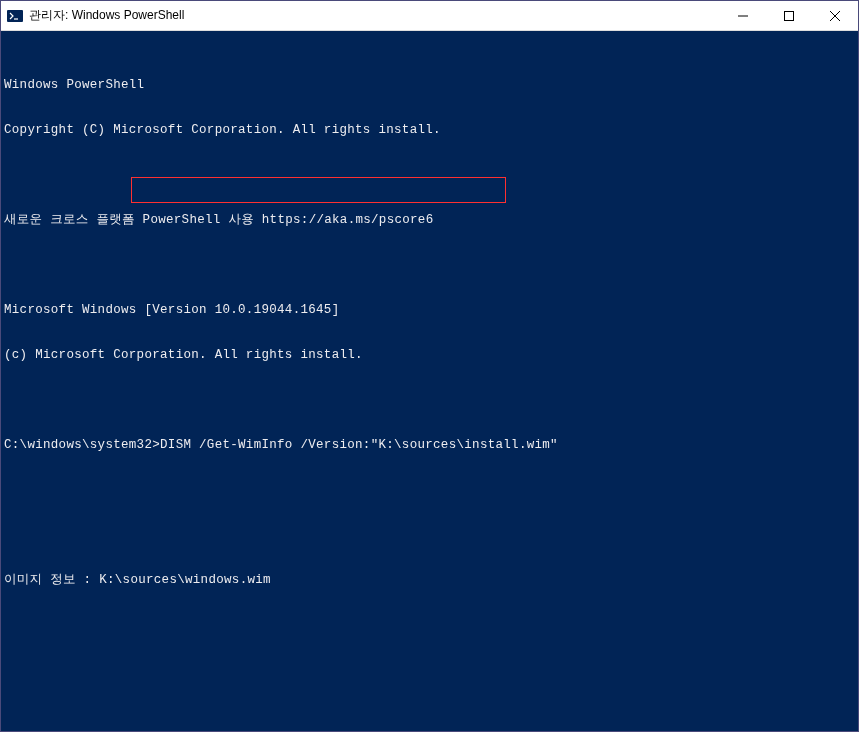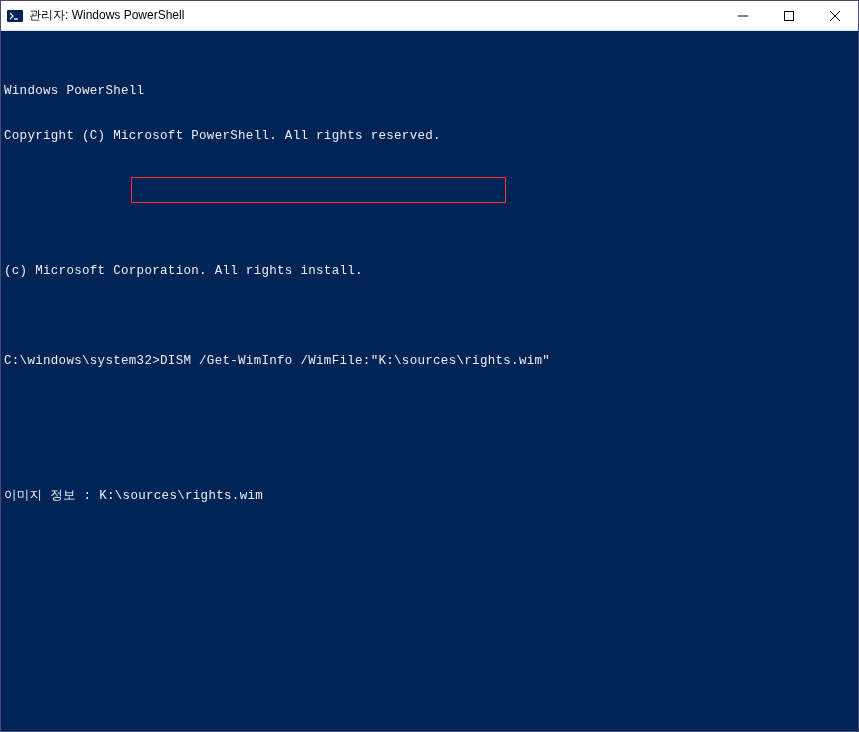--- a/index.html
+++ b/index.html
@@ -3,21 +3,21 @@
 <meta charset="utf-8">
 <style>
   * { margin: 0; padding: 0; box-sizing: border-box; }
   body { font-family: "Segoe UI", sans-serif; background: #f0f0f0; width: 859px; height: 732px; overflow: hidden; }
   .window { width: 859px; height: 732px; background: #b91c1c; border: 1px solid #4a4a7a; display: flex; flex-direction: column; }
   .titlebar { height: 30px; background: #fff; display: flex; align-items: center; border-bottom: 1px solid #ddd; }
   .titlebar-icon { width: 16px; height: 16px; margin: 0 6px; }
   .titlebar-title { flex: 1; font-size: 12px; color: #000; }
   .win-controls { display: flex; height: 100%; }
   .win-btn { width: 46px; height: 100%; display: flex; align-items: center; justify-content: center; font-family: "Segoe MDL2 Assets", sans-serif; font-size: 10px; background: transparent; border: none; }
-  .terminal { flex: 1; background: #012456; color: #eeedf0; font-family: "Consolas", "Courier New", monospace; font-size: 12.5px; line-height: 15px; padding: 8px 3px; overflow: hidden; position: relative; white-space: pre; letter-spacing: 0.3px; }
+  .terminal { flex: 1; background: #012456; color: #eeedf0; font-family: "Consolas", "Courier New", monospace; font-size: 12.5px; line-height: 15px; padding: 2px 3px; overflow: hidden; position: relative; white-space: pre; letter-spacing: 0.3px; }
   .yellow { color: #ffff00; }
   .redbox { border: 1px solid #ff3030; position: absolute; pointer-events: none; }
   .blank { height: 15px; }
 </style>
 </head>
 <body>
 
 <div class="window">
   <div class="titlebar">
     <span class="titlebar-icon">
@@ -44,29 +44,31 @@
             <line x1="0" y1="0" x2="10" y2="10" stroke="#000" stroke-width="1"></line>
             <line x1="10" y1="0" x2="0" y2="10" stroke="#000" stroke-width="1"></line>
           </svg>
       </button>
     </div>
   </div>
 
   <div class="terminal">
     <div class="redbox" id="redbox" style="left: 130px; top: 146px; width: 375px; height: 26px;"></div>
     <div>Windows PowerShell</div>
-    <div>Copyright (C) Microsoft PowerShell. All rights reserved.</div>
+    <div>Copyright (C) Microsoft Corporation. All rights install.</div>
+    <div class="blank"></div>
+    <div>새로운 크로스 플랫폼 PowerShell 사용 https://aka.ms/pscore6</div>
+    <div class="blank"></div>
+    <div>Microsoft Windows [Version 10.0.19044.1645]</div>
+    <div>(c) Microsoft Corporation. All rights install.</div>
+    <div class="blank"></div>
+    <div><span>C:\windows\system32&gt;</span><span>DISM /Get-WimInfo /Version:"K:\sources\install.wim"</span></div>
     <div class="blank"></div>
     <div class="blank"></div>
-    <div>(c) Microsoft Corporation. All rights install.</div>
-    <div class="blank"></div>
-    <div><span>C:\windows\system32&gt;</span><span>DISM /Get-WimInfo /WimFile:"K:\sources\rights.wim"</span></div>
-    <div class="blank"></div>
-    <div class="blank"></div>
-    <div>이미지 정보 : K:\sources\rights.wim</div>
+    <div>이미지 정보 : K:\sources\windows.wim</div>
     
 
     
     
 
     
     
 
     
     

